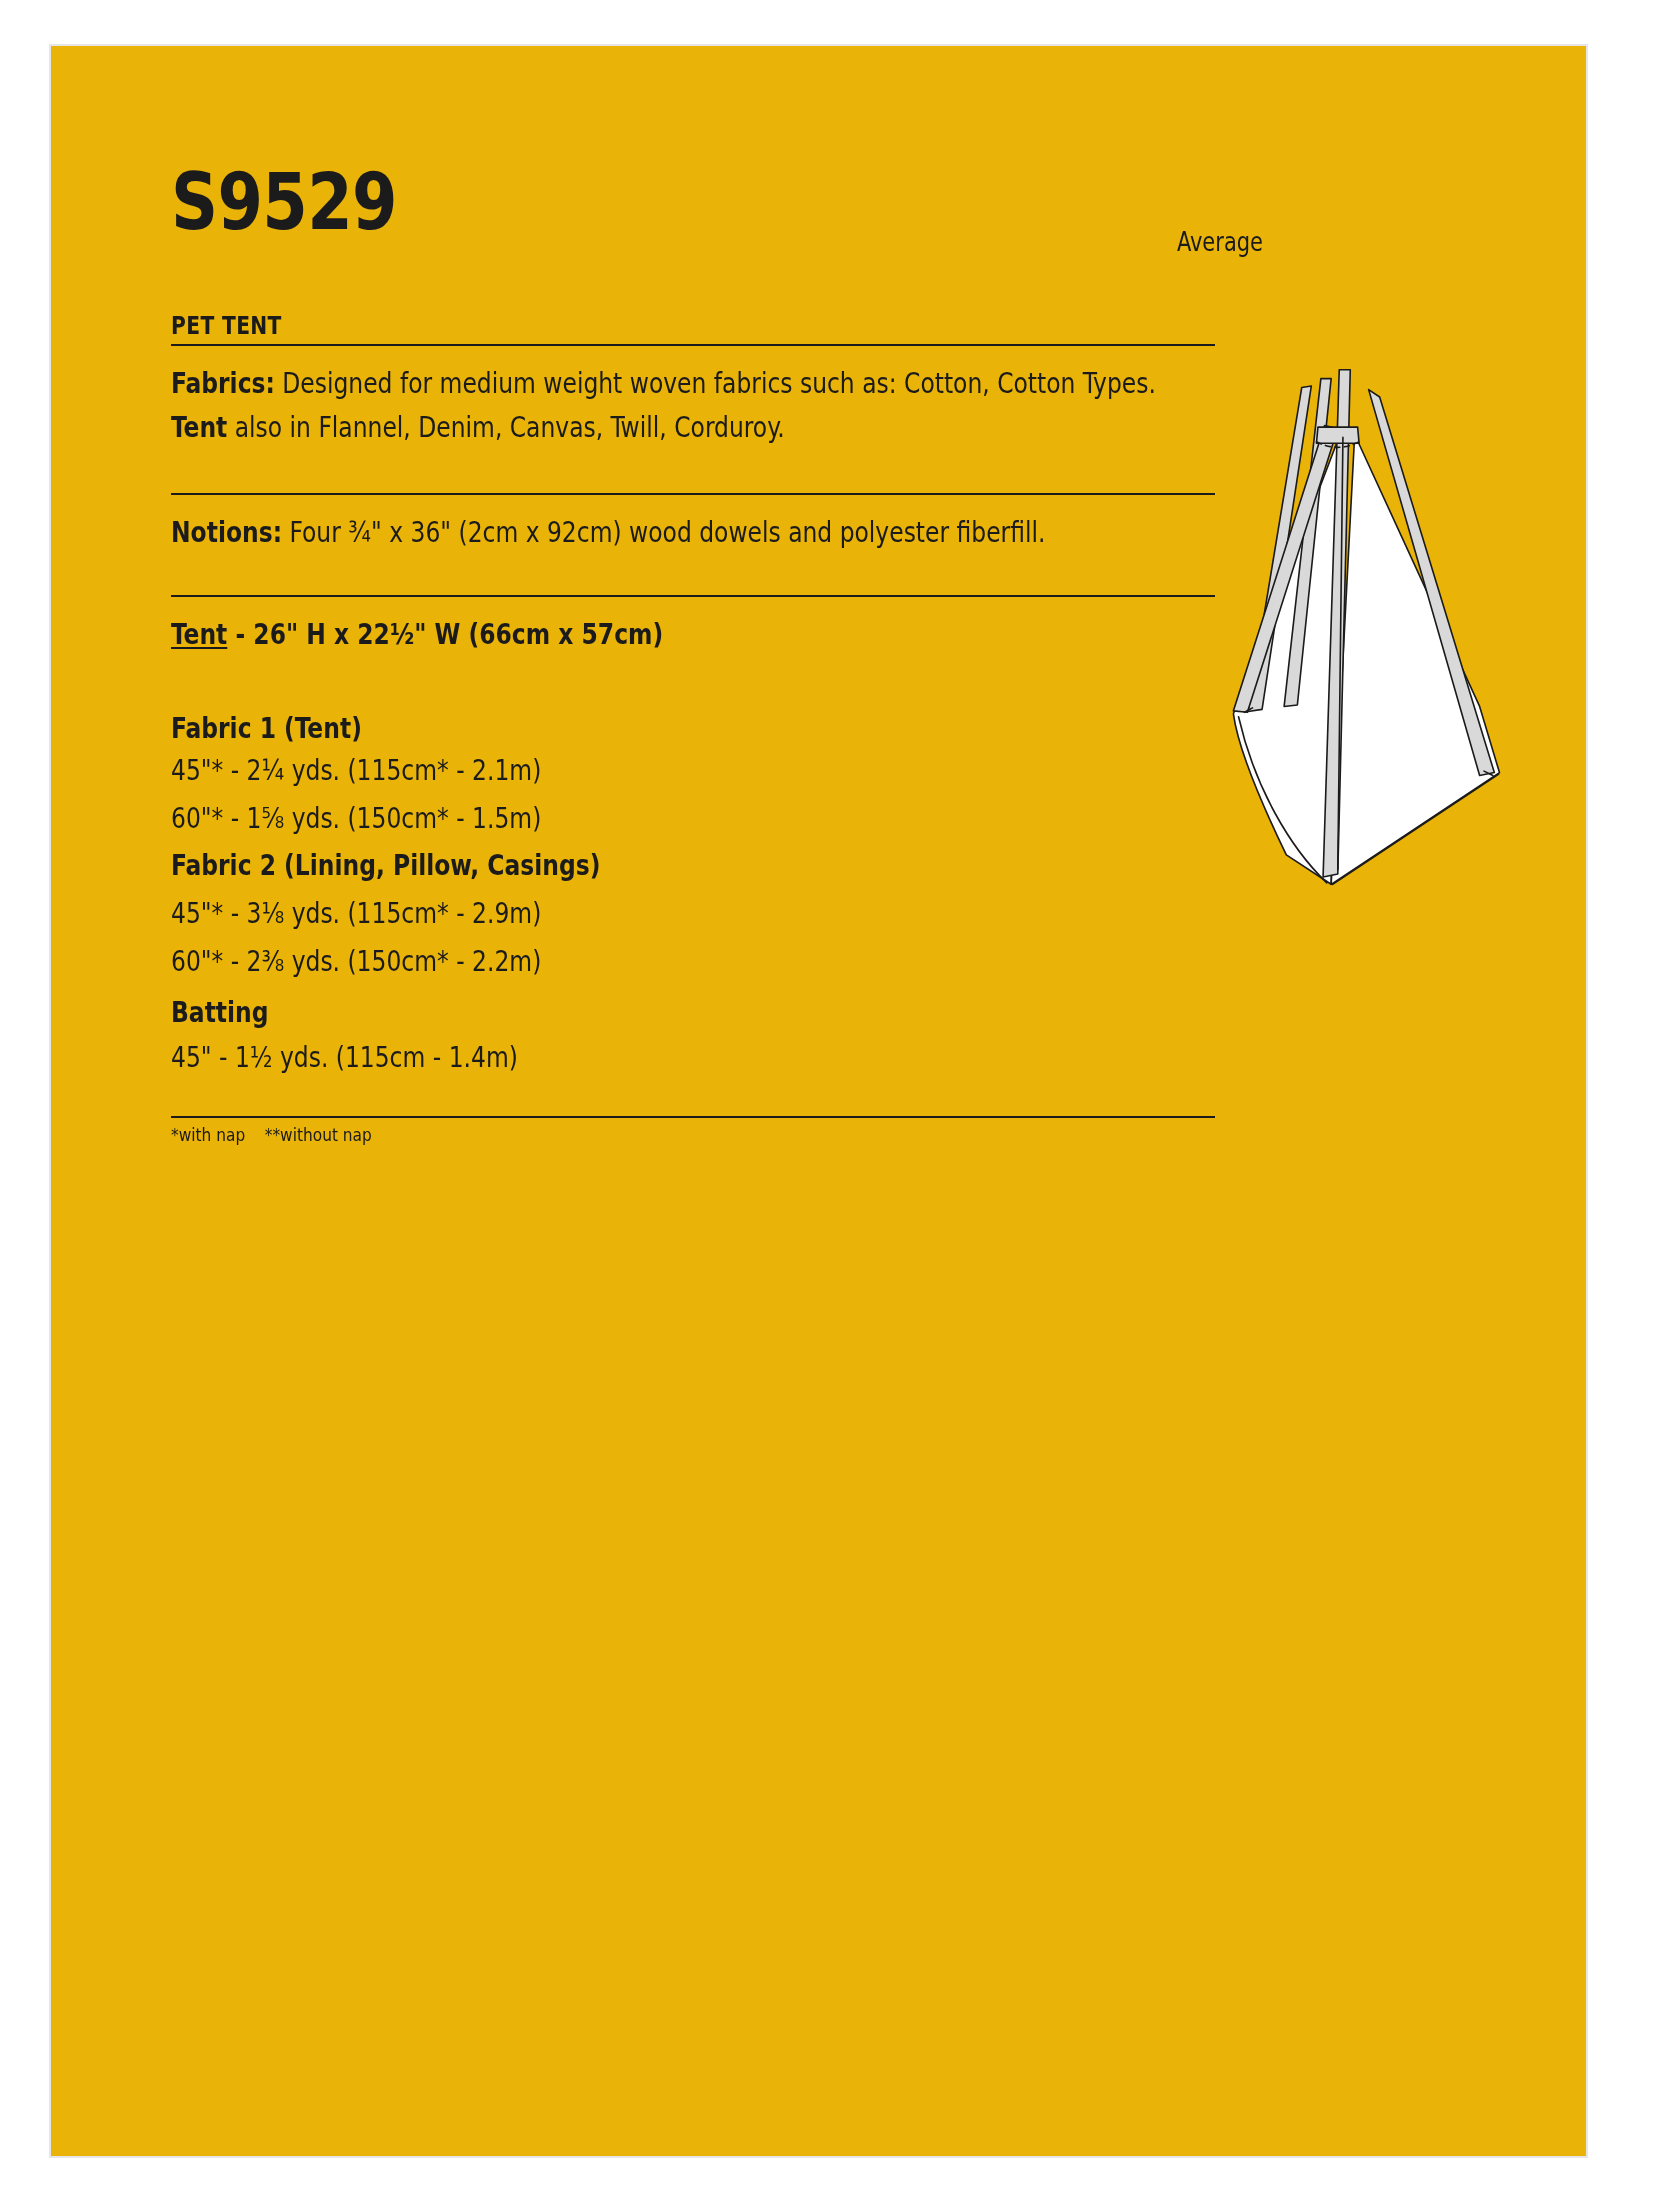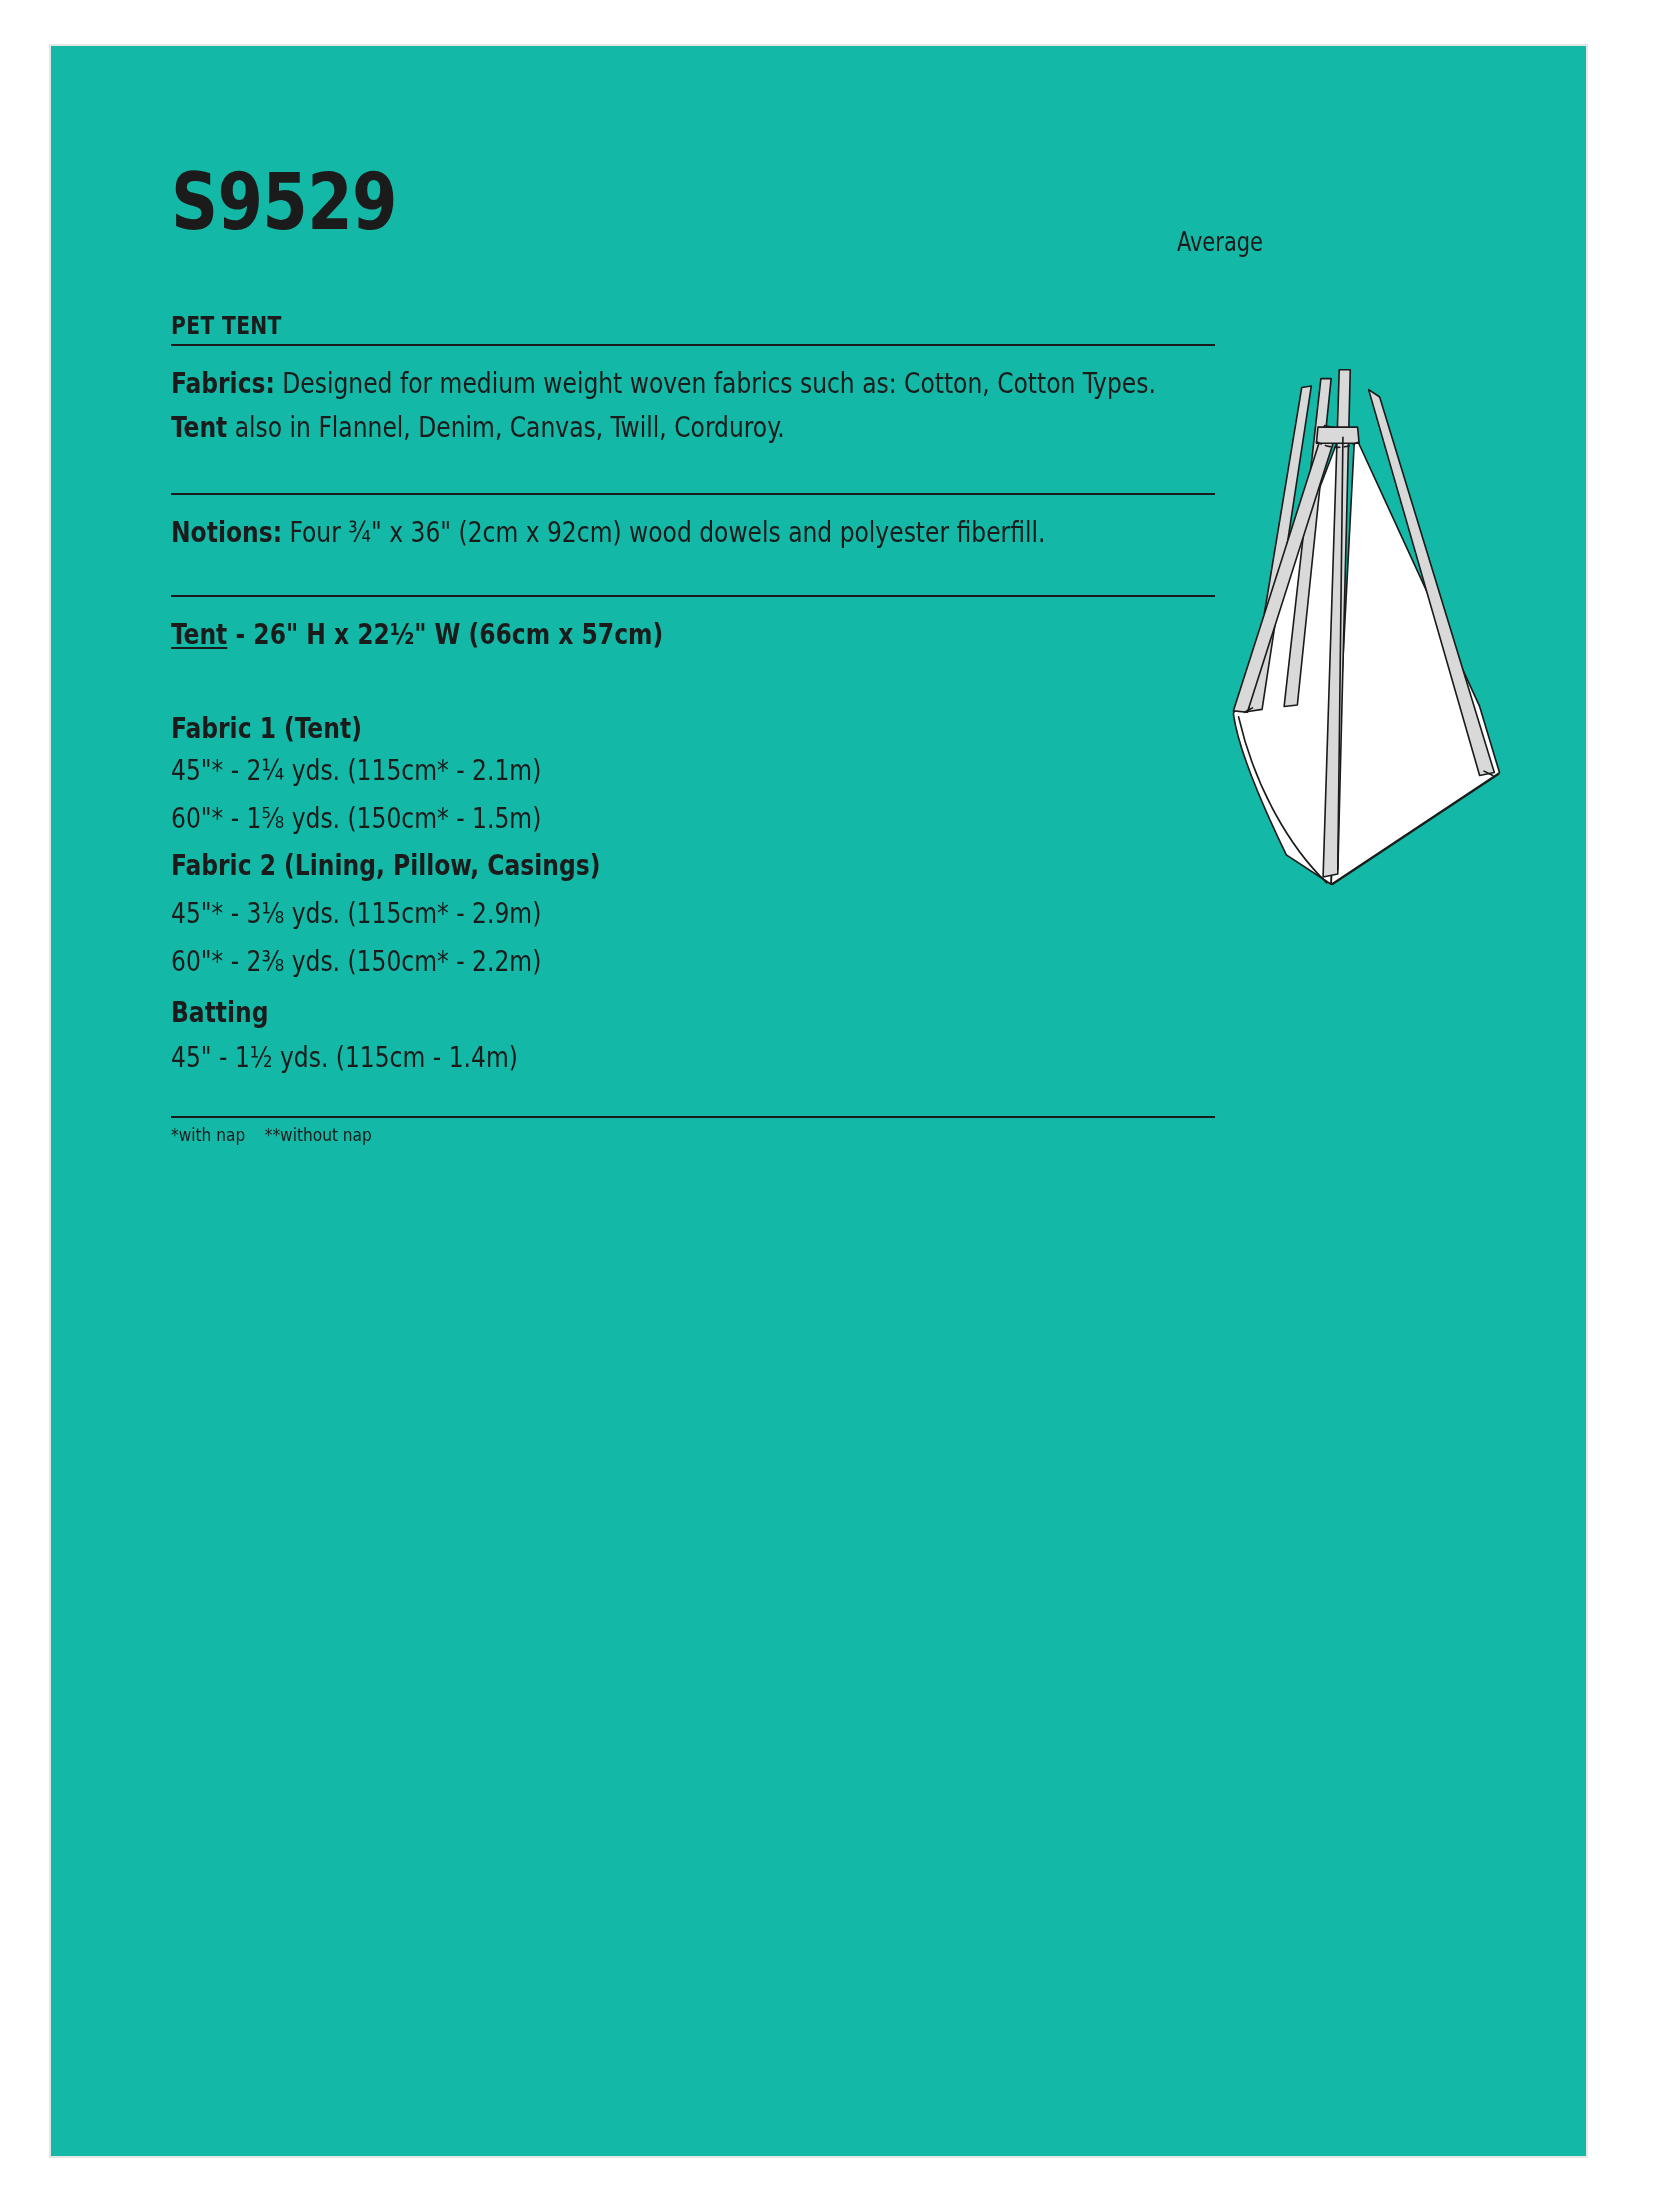--- a/index.html
+++ b/index.html
@@ -16,21 +16,21 @@
 
   
   #sheet {
     position: absolute;
     left: 49px;
     top: 44px;
     width: 1539px;
     height: 2114px;
     border: 2.2px solid #e6e6e6;
     box-sizing: border-box;
-    background: #14b8a6;
+    background: #eab308;
   }
 
   
   .pattern-number {
     position: absolute;
     left: 120px;
     top: 117px;
     font-family: "Liberation Sans Narrow", "DejaVu Sans Condensed", "Liberation Sans", sans-serif;
     font-weight: 700;
     font-size: 79px;

